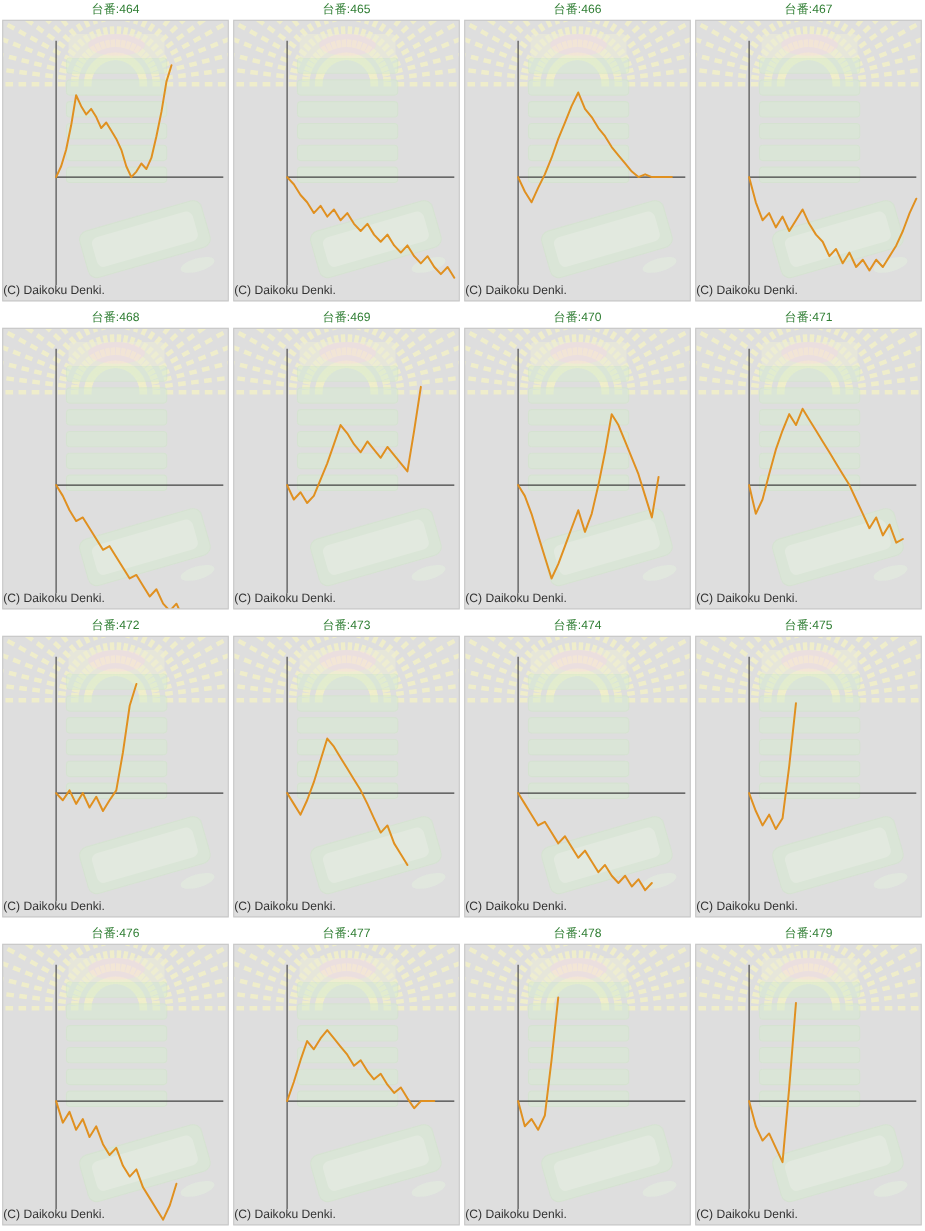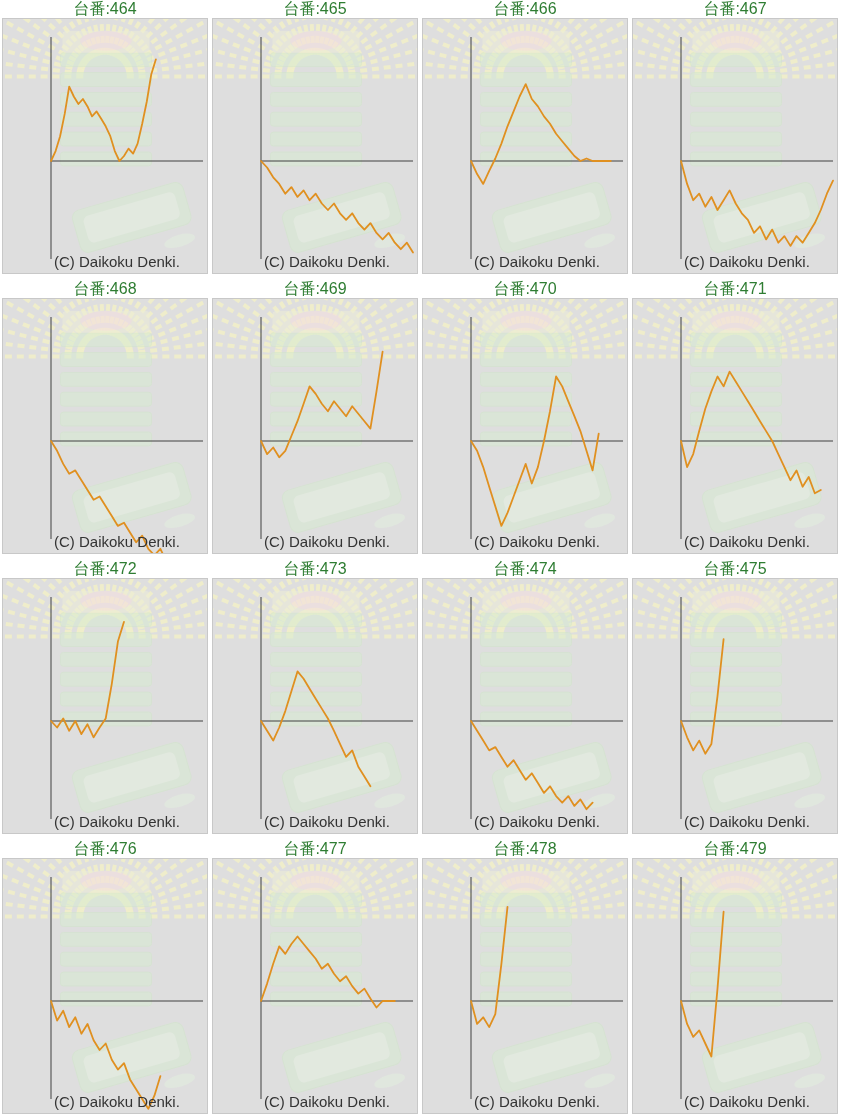--- a/index.html
+++ b/index.html
@@ -28,21 +28,21 @@
     height: 280px;
     box-sizing: border-box;
     padding: 0 2px 2px 2px;
     background: #ffffff;
     position: relative;
   }
   .title {
     height: 18px;
     line-height: 18px;
     text-align: center;
-    font-size: 16px;
+    font-size: 11px;
     color: #2e7d32;
     font-family: "Liberation Sans", sans-serif;
     white-space: nowrap;
   }
   .panel {
     position: relative;
     width: 206px;
     height: 256px;
     margin: 0 auto;
     background: #dedede;
@@ -58,27 +58,26 @@
     pointer-events: none;
   }
   .chart-svg {
     position: absolute;
     left: 0; top: 0;
     width: 206px;
     height: 256px;
   }
   .copyright {
     position: absolute;
-    left: 12px;
+    left: 0;
     bottom: 3px;
-    font-size: 15px;
+    font-size: 11px;
     color: #333333;
     font-family: "Liberation Sans", sans-serif;
     white-space: nowrap;
-    padding-left: 39px;
   }
 </style>
 </head>
 <body>
 
 <div id="page">
   <div class="grid" id="grid">
       <div class="cell">
         <div class="title">台番:464</div>
         <div class="panel">

